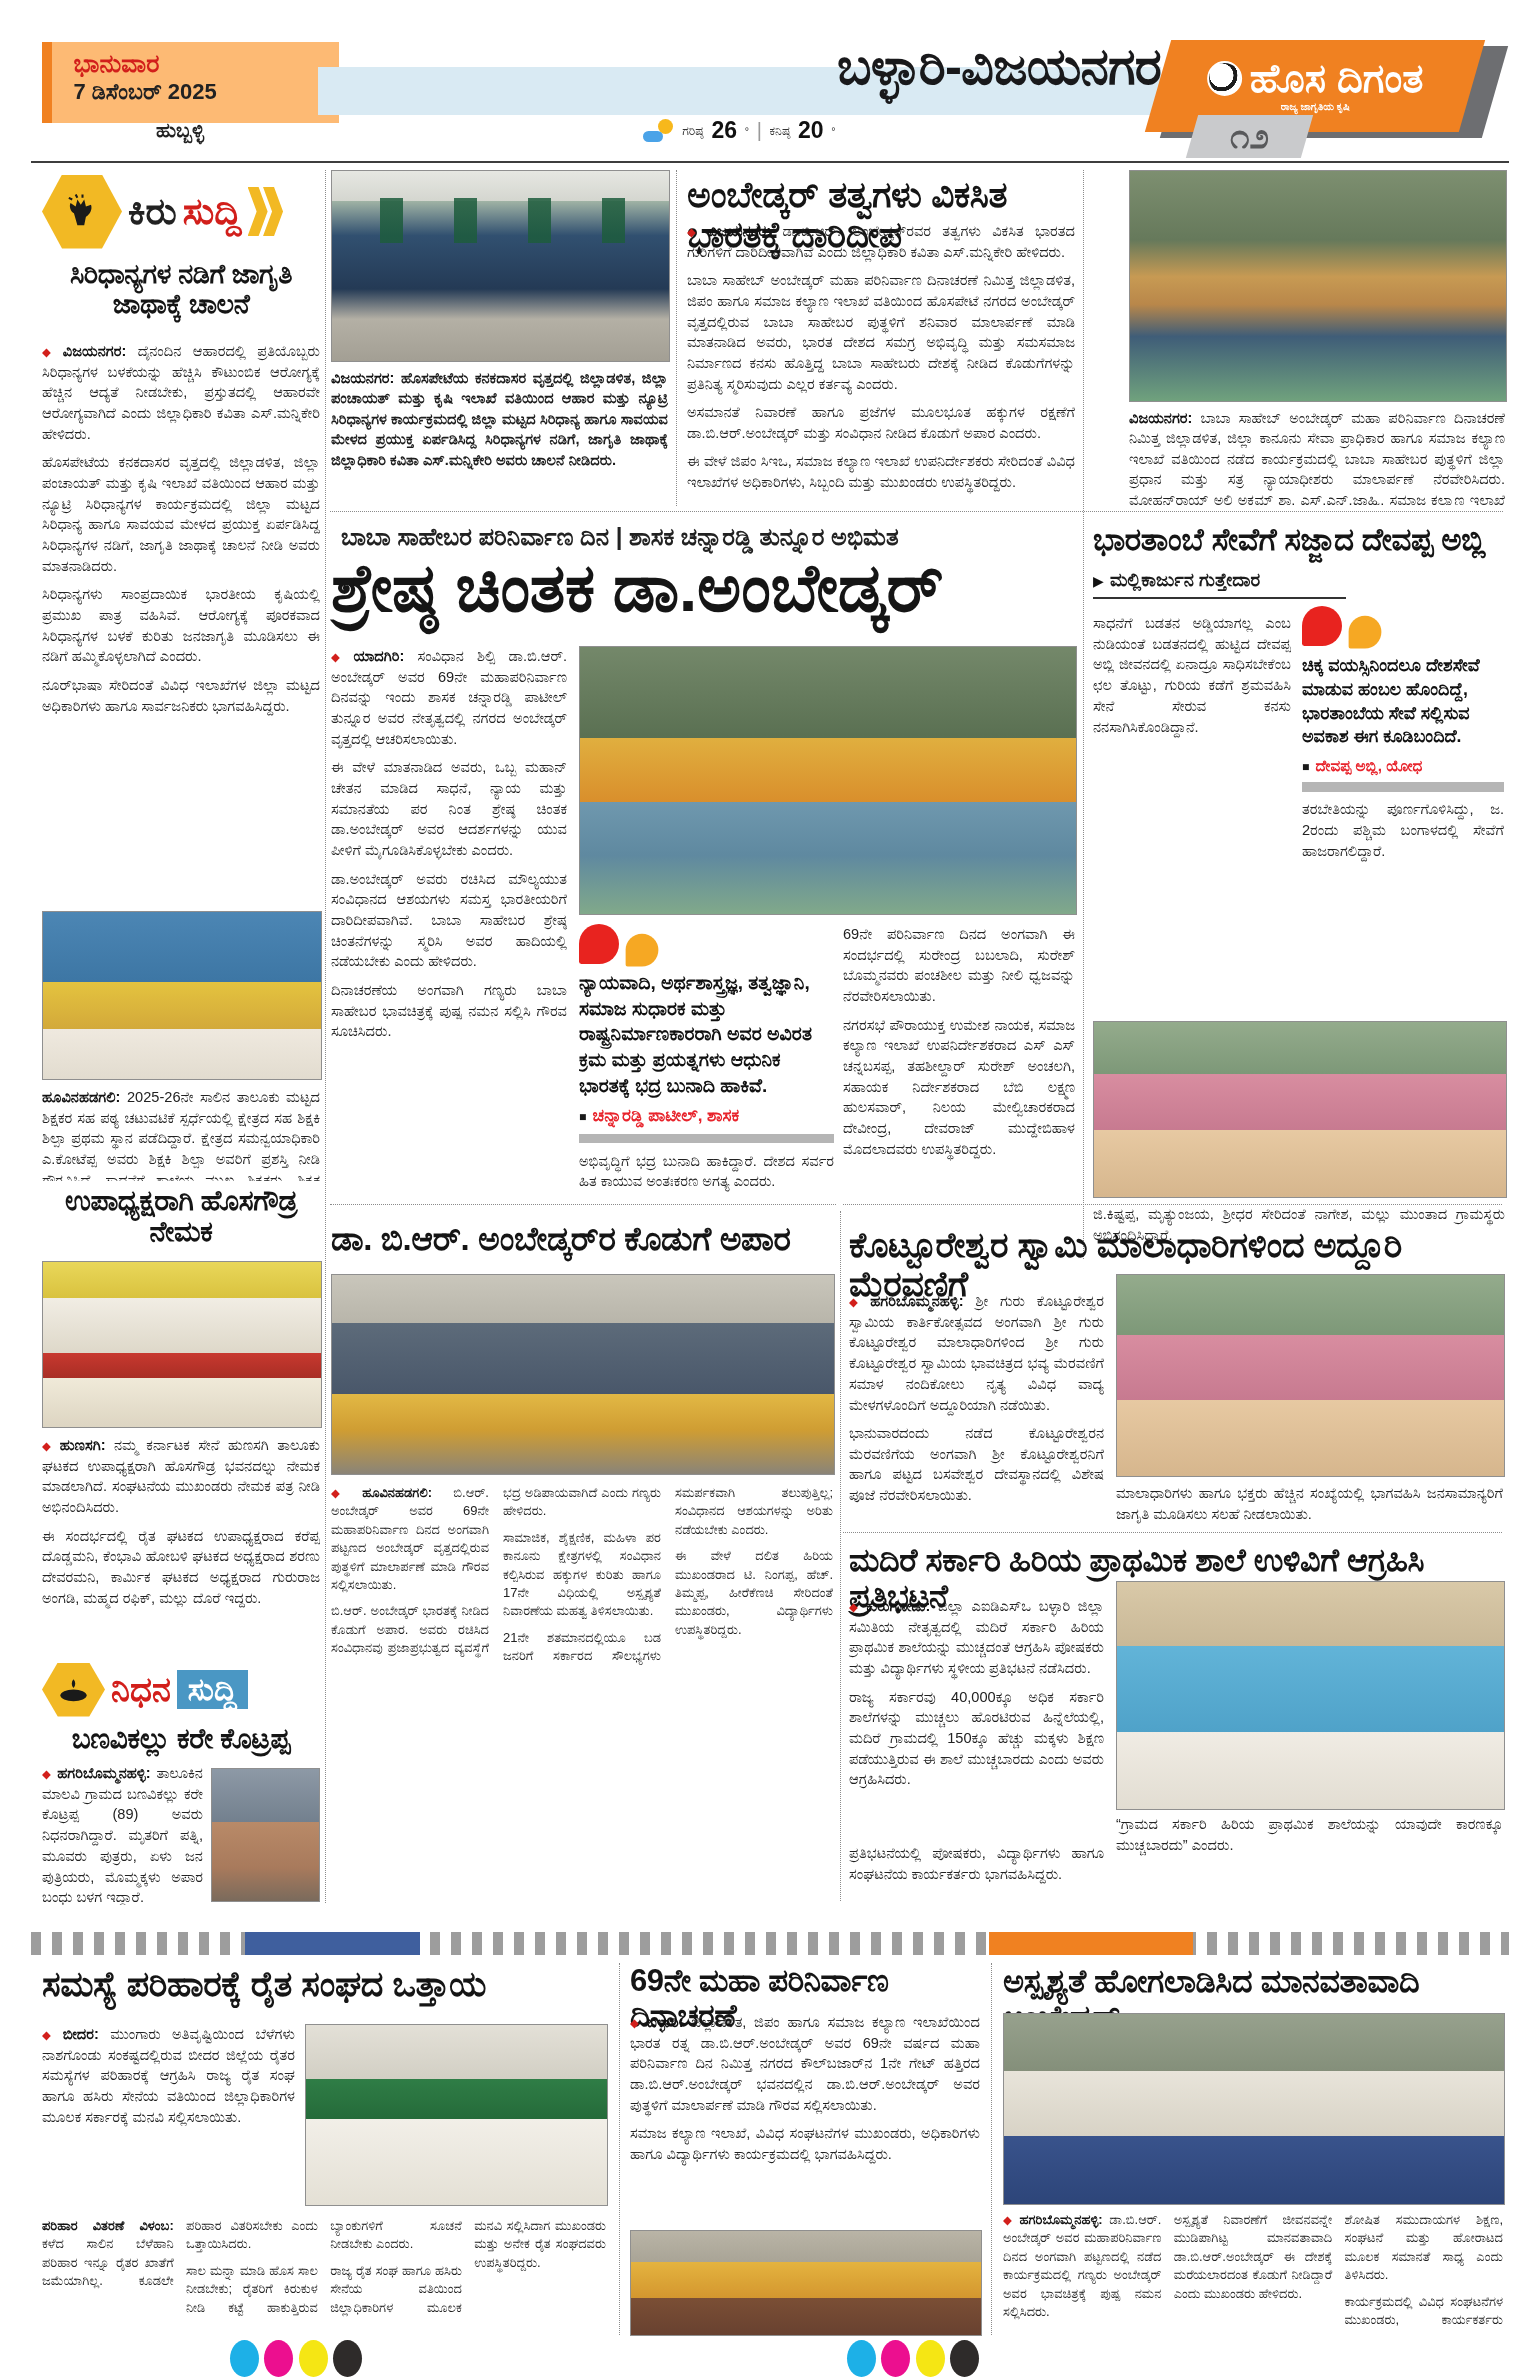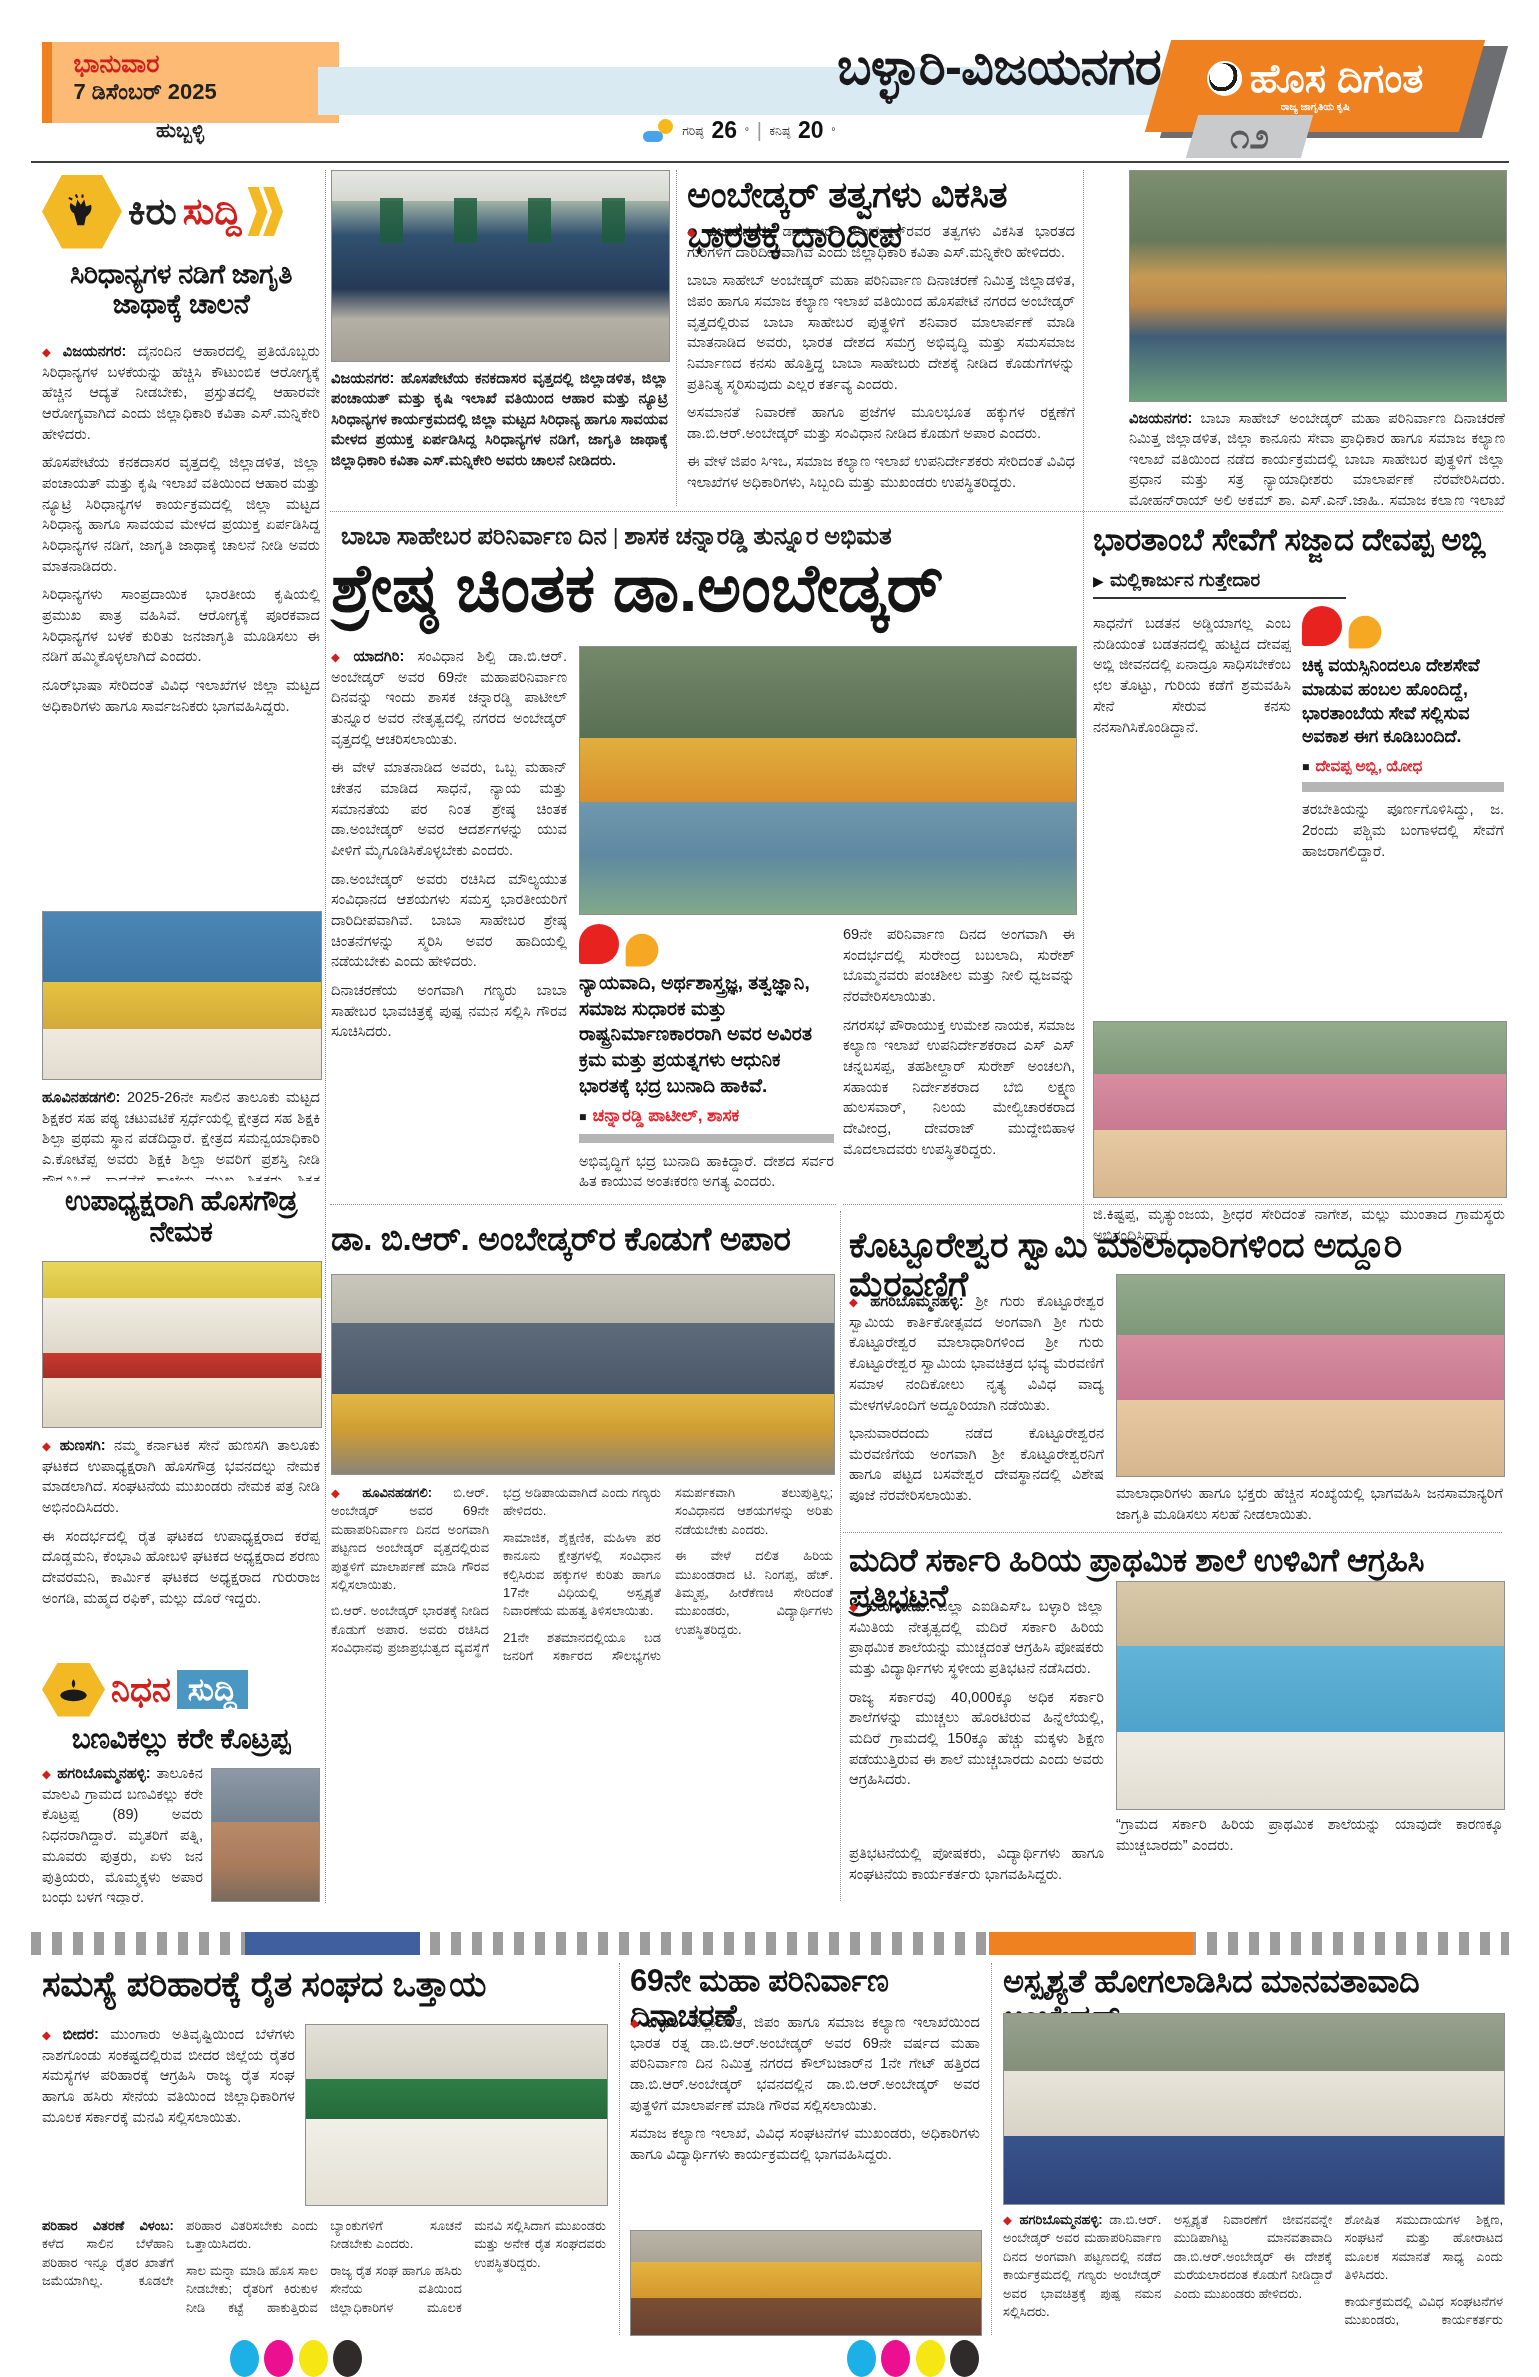--- a/index.html
+++ b/index.html
@@ -32,21 +32,21 @@
   .mainrule{border-top:2.3px solid #3d3d3d;}
   
   .body-txt{font-size:14.6px;line-height:1.42;text-align:justify;color:#222;}
   .body-txt p{margin:0 0 7.7px 0;text-indent:0;}
   .sm{font-size:13px;}
   .dl{font-weight:800;color:#111;}
   .diamond::before{content:"◆";color:#d21f1b;font-size:11.5px;margin-right:4.6px;}
   .tri::before{content:"▶";color:#111;font-size:14px;margin-right:6.1px;}
   .sq::before{content:"■";color:#1a1a1a;font-size:12.3px;margin-right:6.1px;}
   .hl{font-weight:900;color:#151515;line-height:1.12;letter-spacing:-0.4px;}
-  .kicker{font-size:24px;font-weight:800;color:#222;font-family:Liberation Serif, serif;}
+  .kicker{font-size:24px;font-weight:800;color:#222;}
   .credit-red{color:#e8232b;font-weight:800;font-size:17px;}
   .graybar{height:9.2px;background:#b5b5b5;margin-top:7.7px;}
   .caption{font-size:14.6px;line-height:1.4;text-align:justify;color:#1d1d1d;font-weight:600;}
   .subhead-rule{border-bottom:2.3px solid #333;padding-bottom:6.1px;}
   
   .qmarks{display:flex;gap:3.1px;}
   .qdrop{width:40px;height:40px;border-radius:50% 50% 50% 6%;display:inline-block;}
   .qdrop.red{background:#e8231f;}
   .qdrop.org{background:#f6a823;transform:translateY(6.1px) scale(.82);}
   .pull-quote{font-size:19px;font-weight:800;line-height:1.35;color:#111;text-align:left;}

